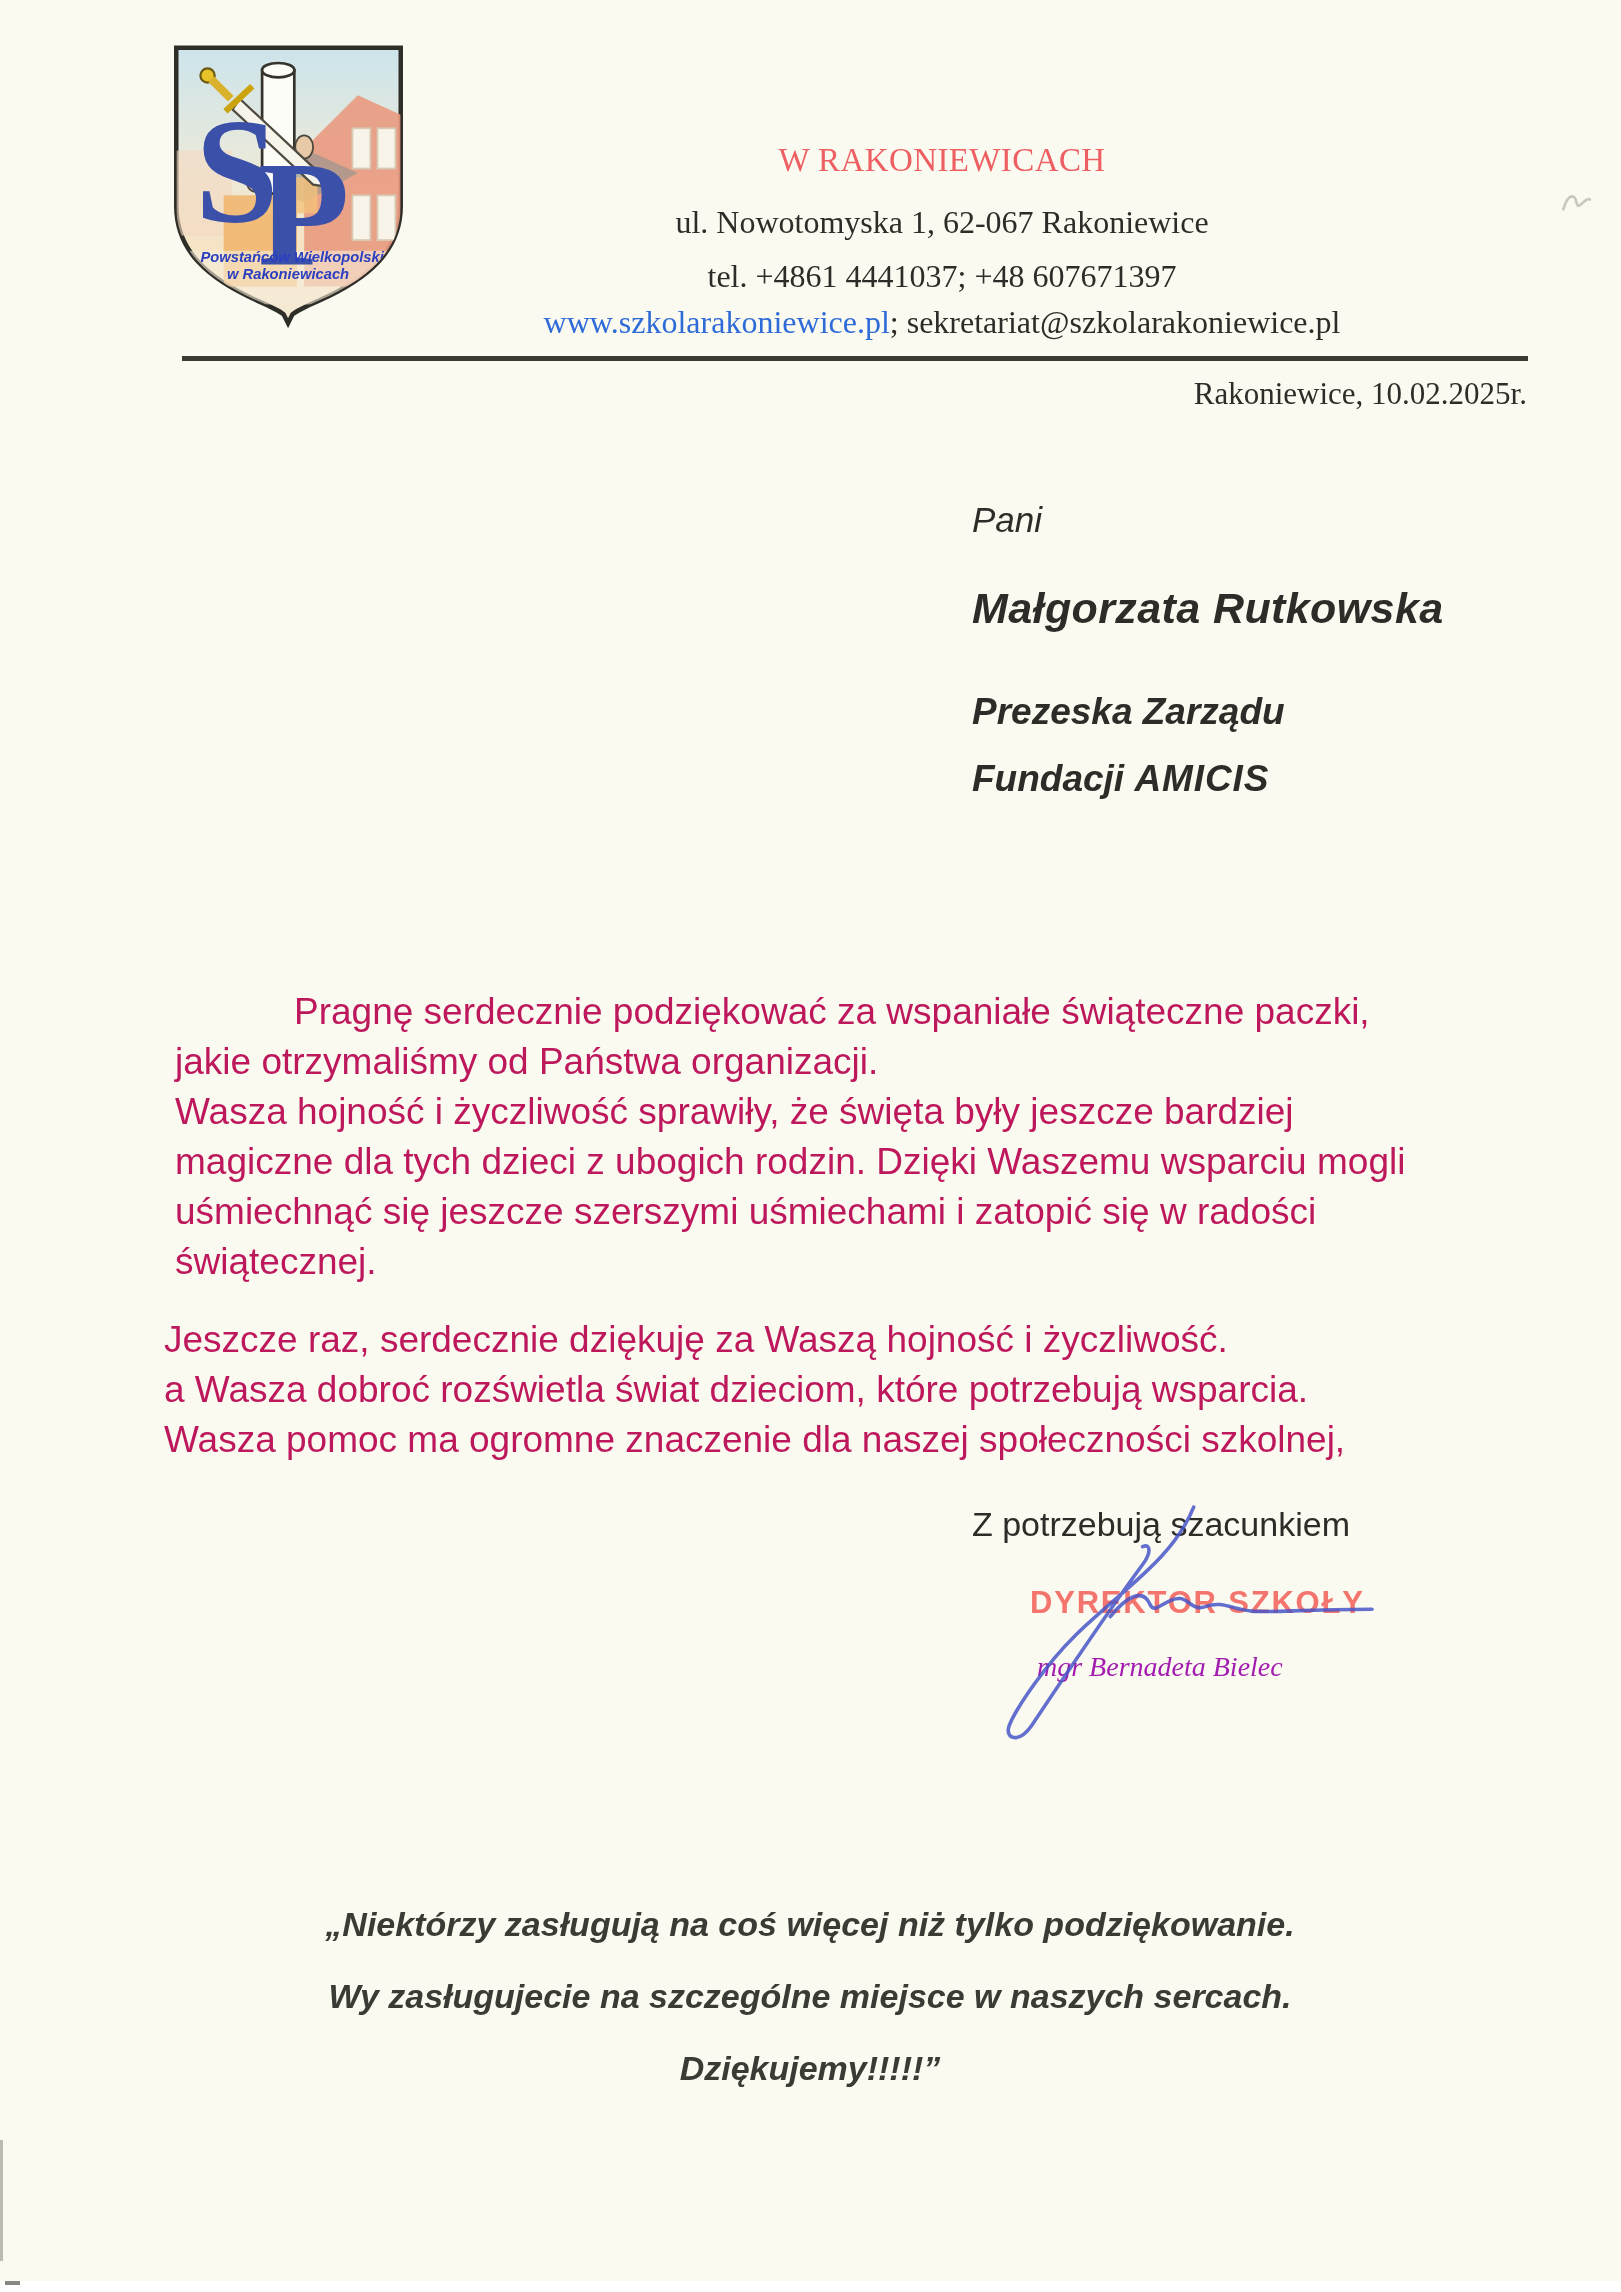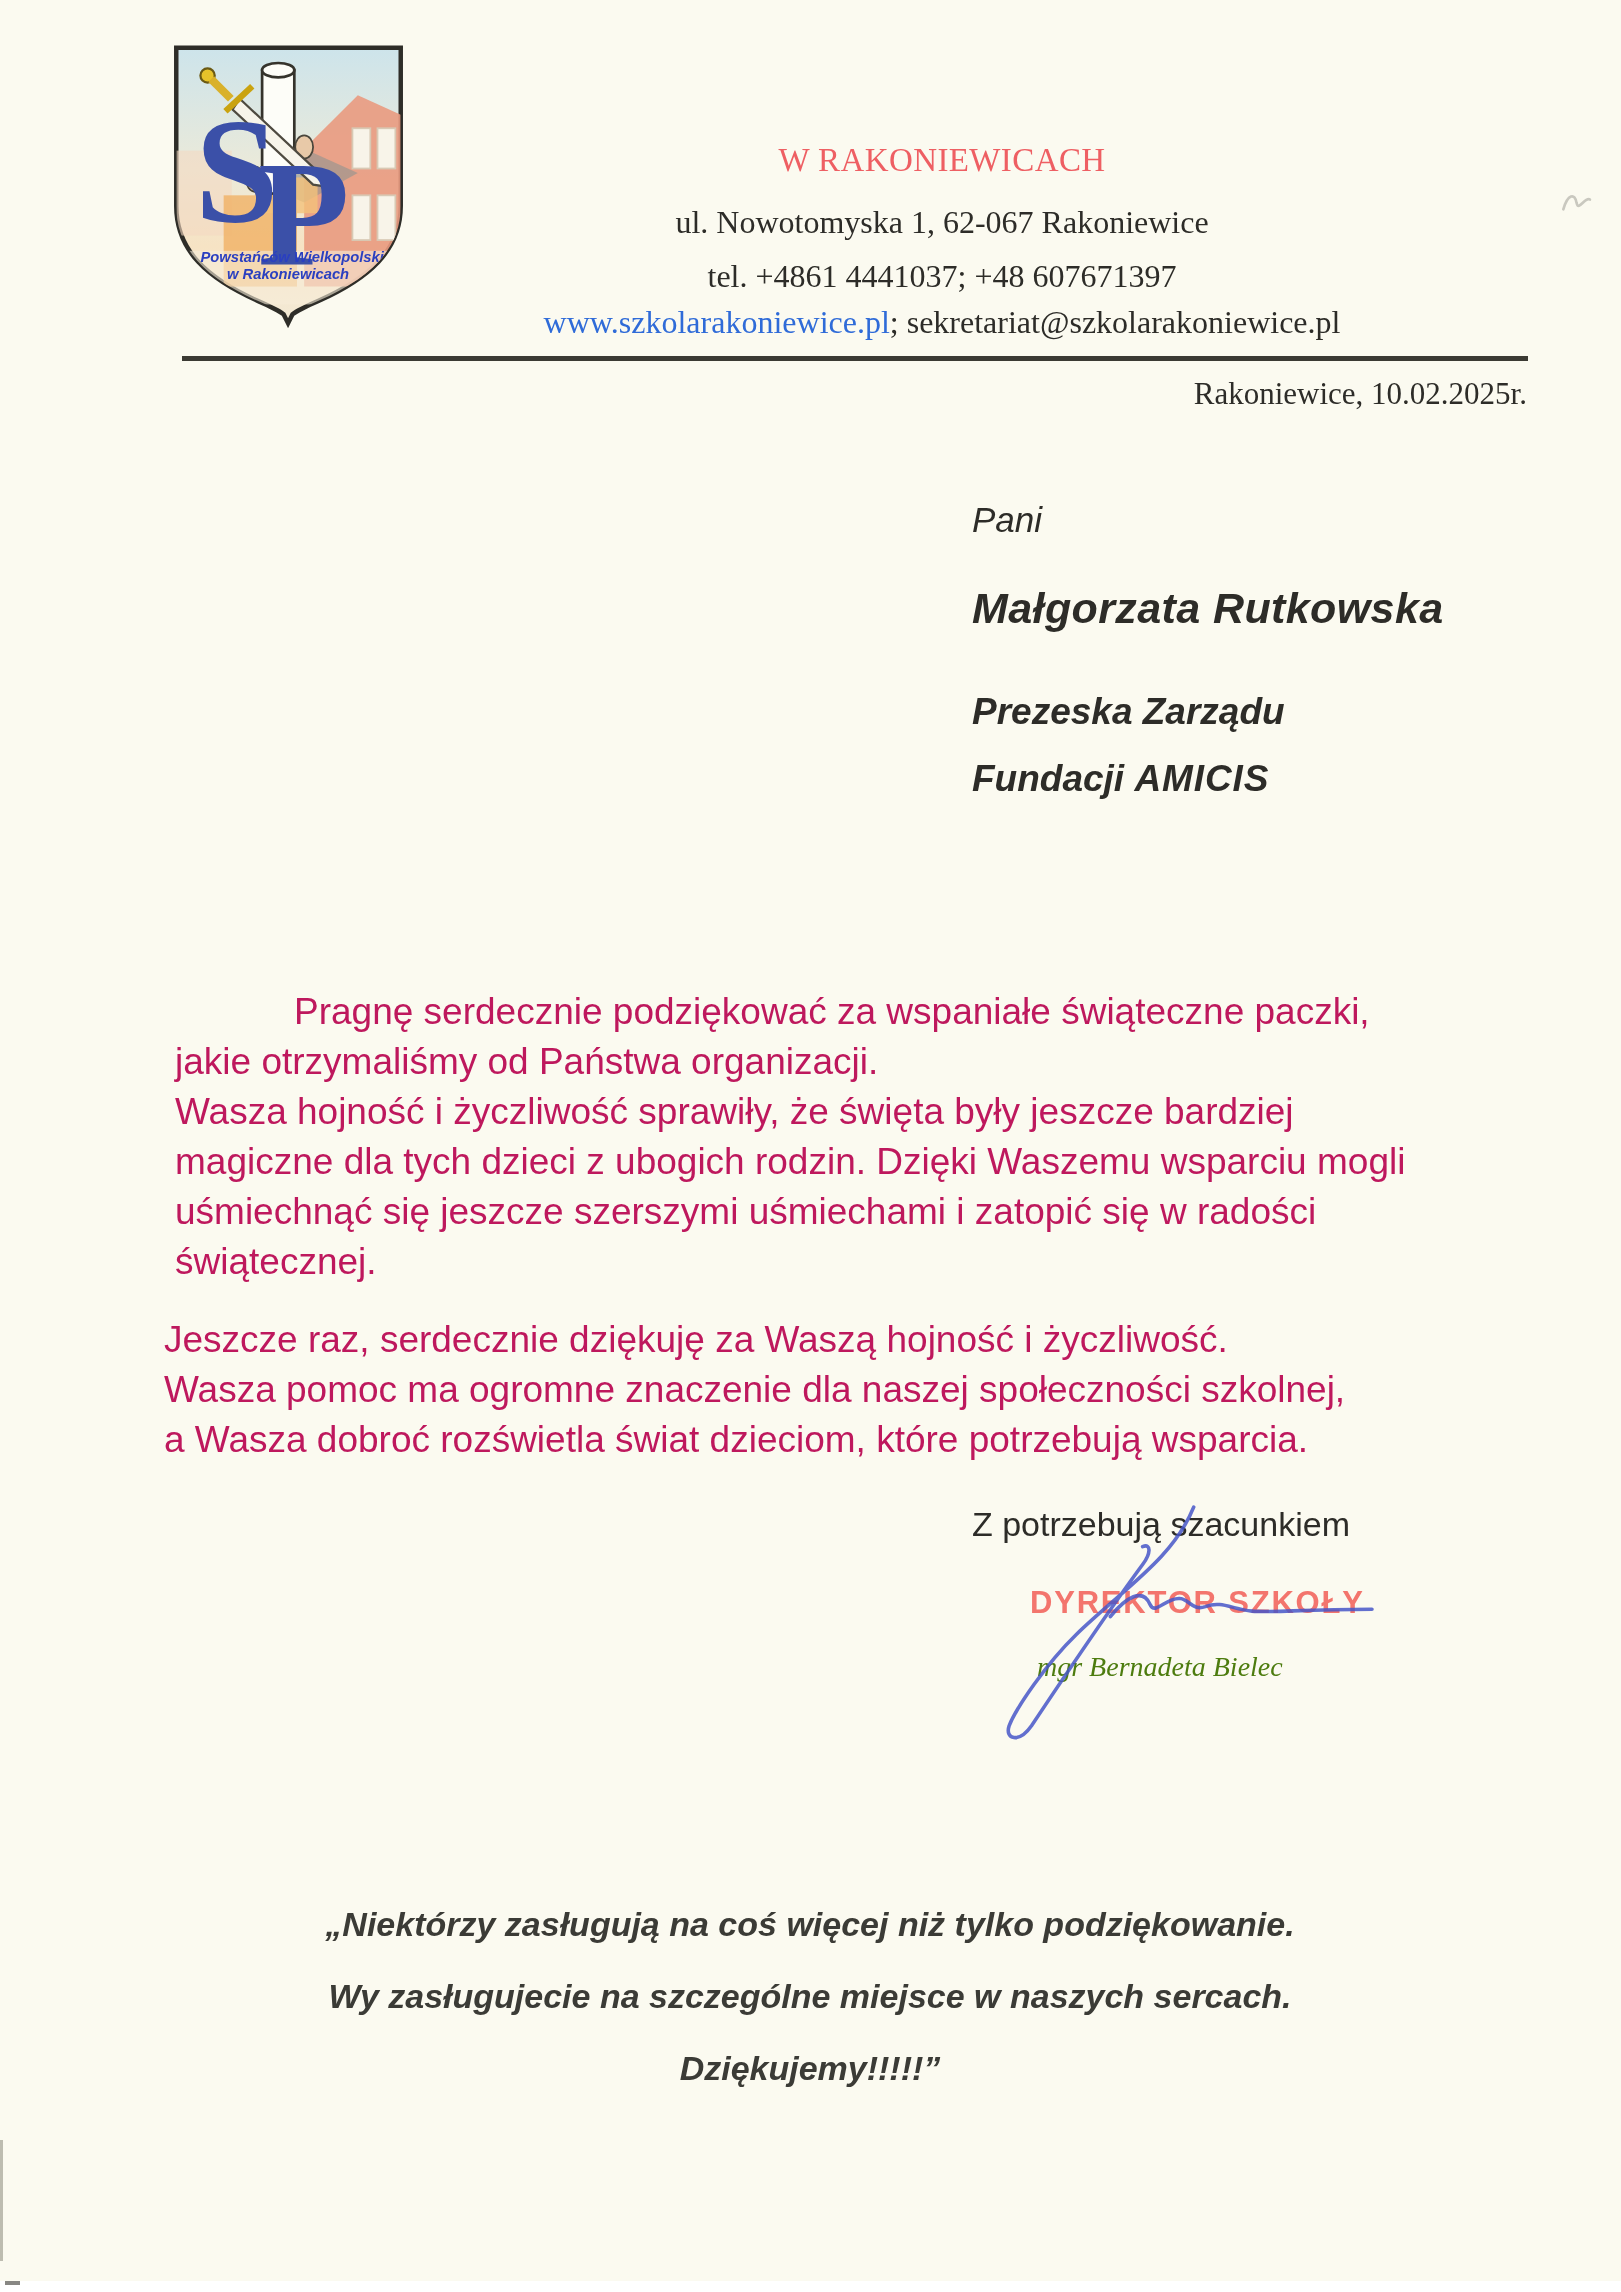--- a/index.html
+++ b/index.html
@@ -26,21 +26,21 @@
   .rec-org{left:972px;top:758px;font-style:italic;font-weight:bold;font-size:37px;}
   .org-name{letter-spacing:0.9px;}
   
   .para{font-size:37px;line-height:50px;white-space:nowrap;color:#be185d;}
   .para1{left:175px;top:987px;}
   .para2{left:164px;top:1315px;}
   .para .indent{padding-left:119px;}
   
   .valediction{left:972px;top:1505px;font-size:34px;}
   .stamp-role{left:1030px;top:1585px;font-size:31px;font-weight:bold;letter-spacing:1.8px;color:#f3756d;white-space:nowrap;}
-  .stamp-signer{left:1037px;top:1651px;font-family:"Liberation Serif",serif;font-style:italic;font-size:28px;color:#4d7c0f;white-space:nowrap;}
+  .stamp-signer{left:1037px;top:1651px;font-family:"Liberation Serif",serif;font-style:italic;font-size:28px;color:#a21caf;white-space:nowrap;}
   .signature{left:967px;top:1482px;width:448px;height:269px;}
   
   .quote{left:134px;top:1888px;width:1352px;text-align:center;color:#3b3b36;}
   .quote div{height:72px;line-height:72px;font-size:34px;font-weight:bold;font-style:italic;white-space:nowrap;text-align:center;}
   
   .squiggle{left:1558px;top:186px;width:39px;height:36px;}
   .edge-left{left:0;top:2140px;width:2.7px;height:121px;background:#8a887c;opacity:.55;}
   .bottom-strip{left:0;bottom:0;width:100%;height:12.5px;background:#ffffff;}
   .bottom-dash{left:5.4px;top:2281px;width:14.3px;height:3.6px;background:#55544e;opacity:.7;}
 </style>
@@ -116,22 +116,22 @@
   <div class="abs para para1">
     <div class="indent">Pragnę serdecznie podziękować za wspaniałe świąteczne paczki,</div>
     <div>jakie otrzymaliśmy od Państwa organizacji.</div>
     <div>Wasza hojność i życzliwość sprawiły, że święta były jeszcze bardziej</div>
     <div>magiczne dla tych dzieci z ubogich rodzin. Dzięki Waszemu wsparciu mogli</div>
     <div>uśmiechnąć się jeszcze szerszymi uśmiechami i zatopić się w radości</div>
     <div>świątecznej.</div>
   </div>
   <div class="abs para para2">
     <div>Jeszcze raz, serdecznie dziękuję za Waszą hojność i życzliwość.</div>
+    <div>a Wasza dobroć rozświetla świat dzieciom, które potrzebują wsparcia.</div>
     <div>Wasza pomoc ma ogromne znaczenie dla naszej społeczności szkolnej,</div>
-    <div>a Wasza dobroć rozświetla świat dzieciom, które potrzebują wsparcia.</div>
   </div>
 
   <div class="abs valediction">Z potrzebują szacunkiem</div>
   <div class="abs stamp-role">DYREKTOR SZKOŁY</div>
   <div class="abs stamp-signer">mgr Bernadeta Bielec</div>
 
   <svg class="abs signature" viewBox="0 0 500 300" xmlns="http://www.w3.org/2000/svg">
     <path d="M253 28 C230 85 176 118 122 170 C88 203 55 252 47 272 C42 287 58 292 72 272 C110 215 168 130 196 92 C205 80 206 68 196 72" fill="none" stroke-width="4" stroke-linecap="round" opacity="0.85" stroke="#4656c8"></path>
     <path d="M160 150 C178 128 196 118 204 136 C210 150 222 128 238 130 C248 131 252 144 266 139 C284 132 296 142 318 144 C342 146 372 142 452 142" fill="none" stroke-width="4" stroke-linecap="round" opacity="0.85" stroke="#4656c8"></path>
   </svg>

